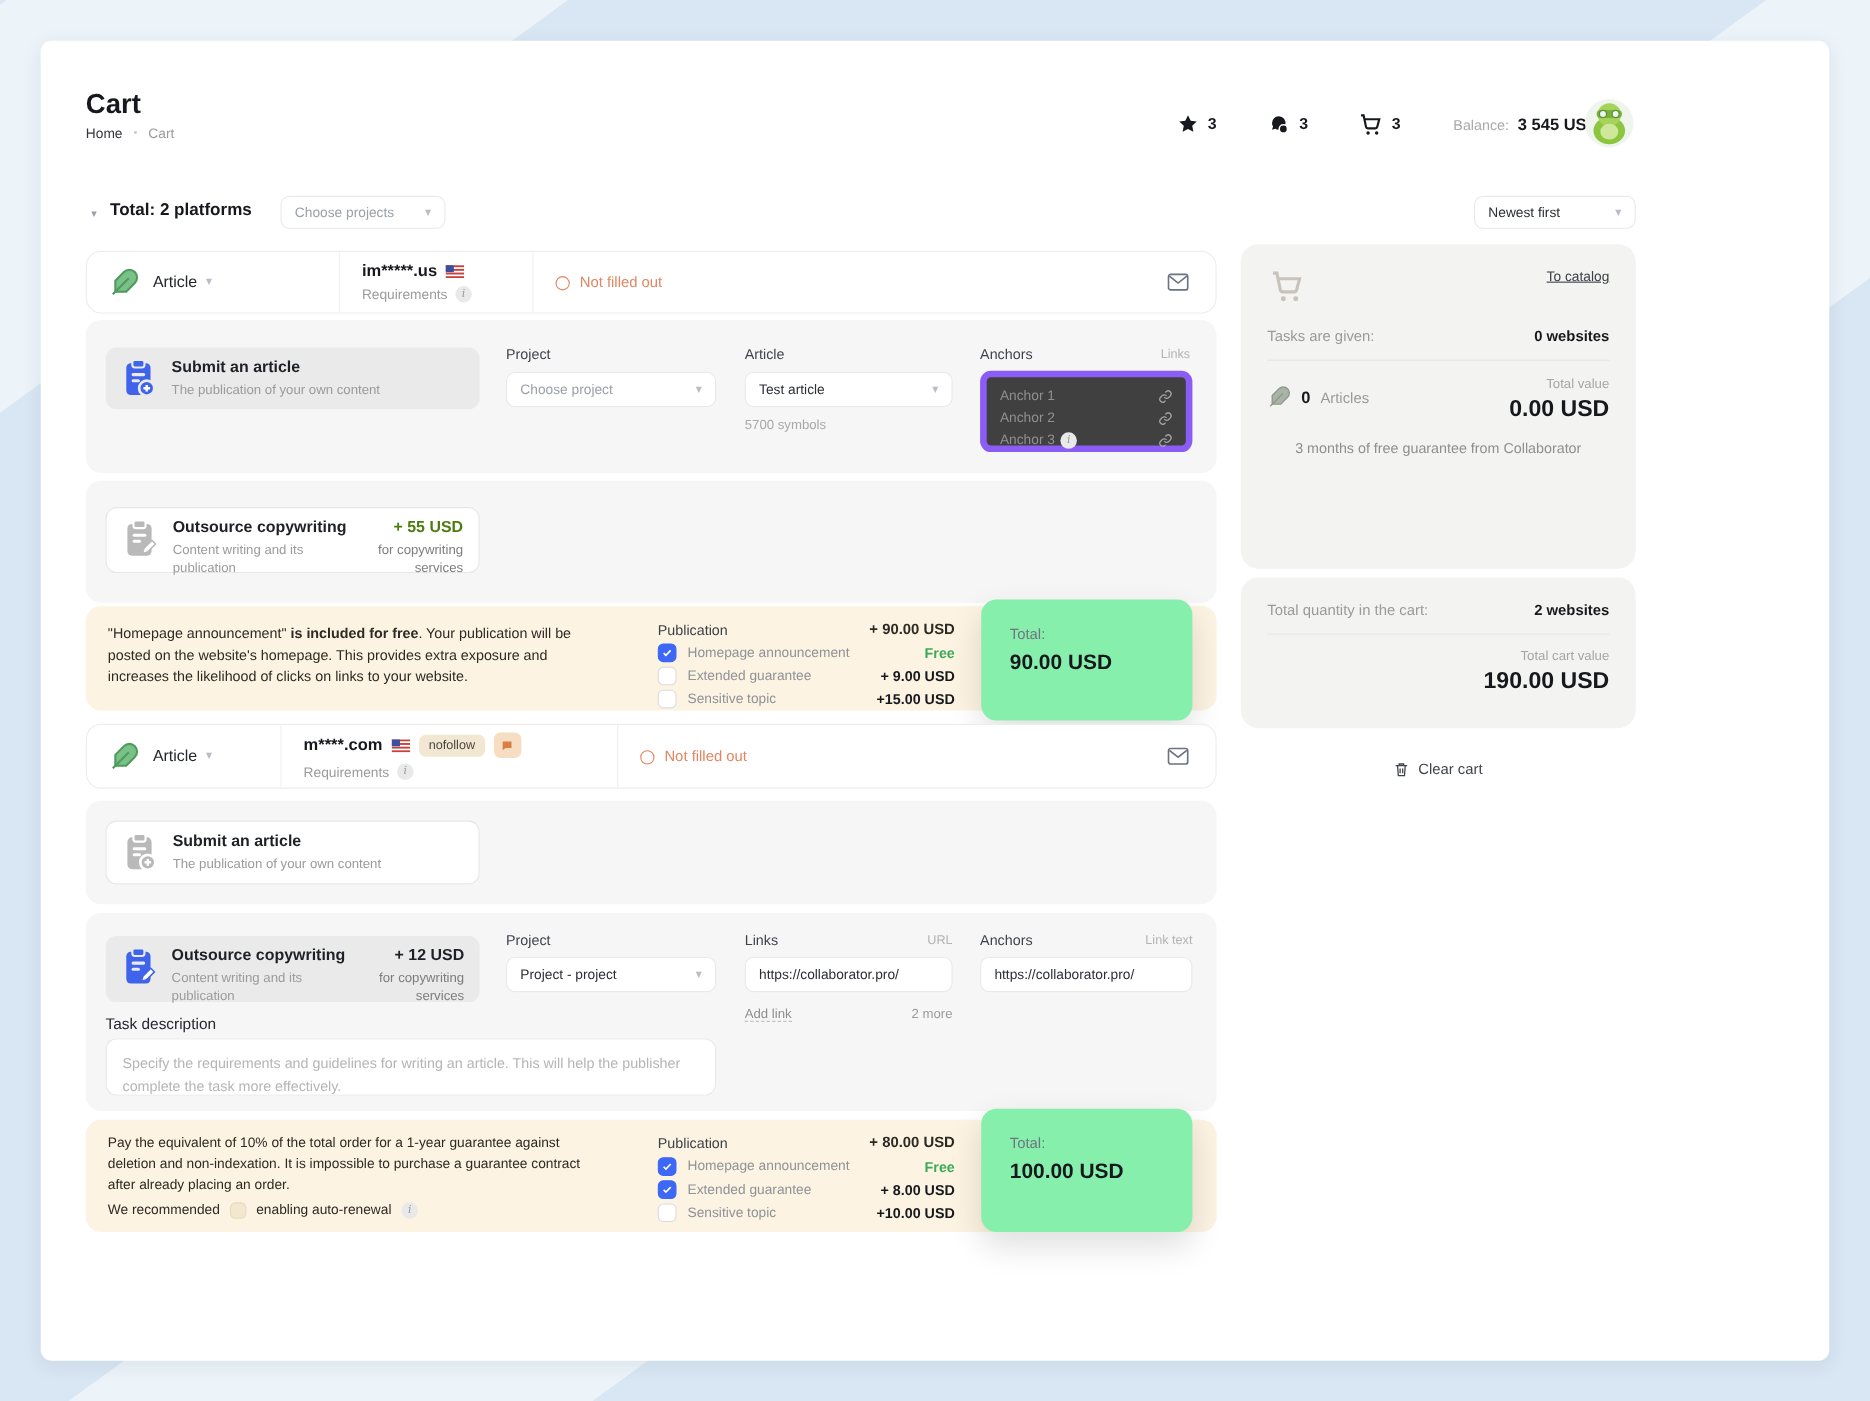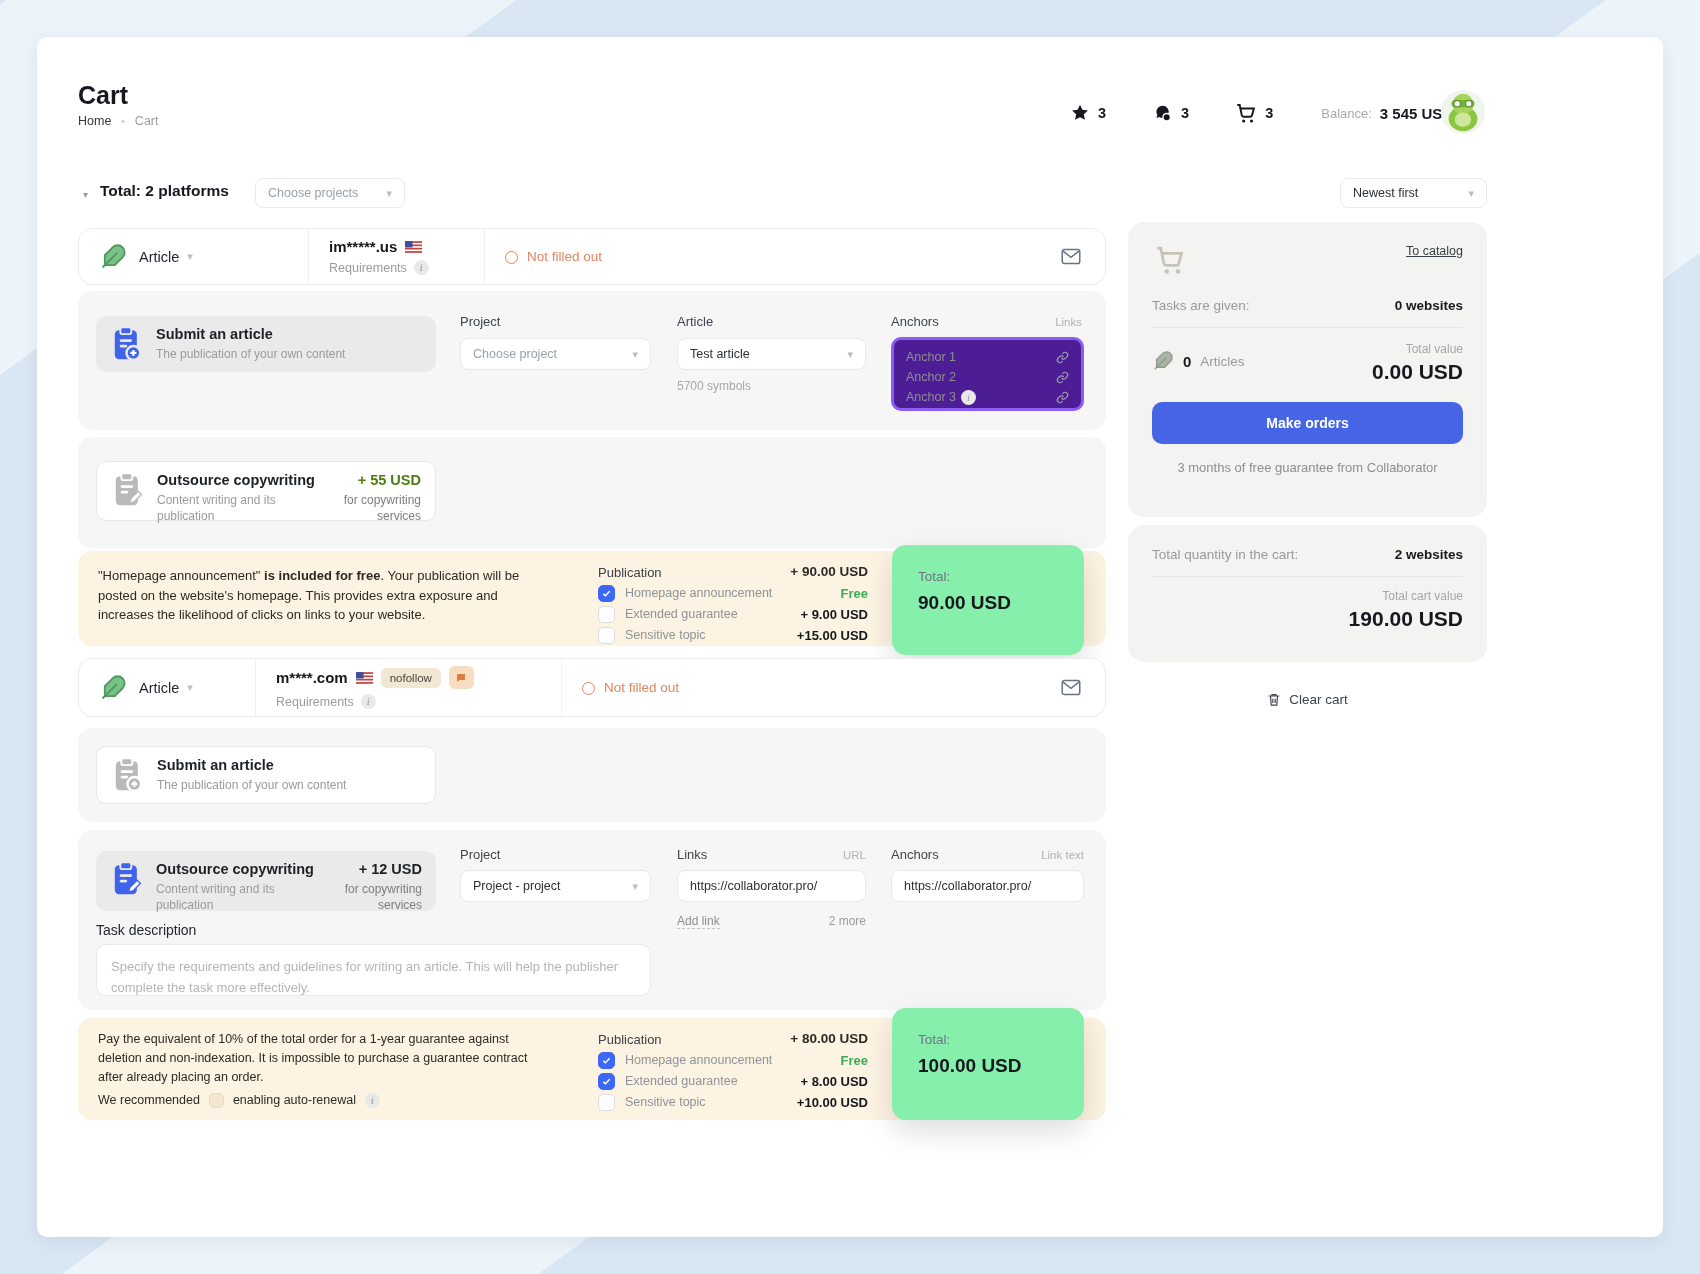--- a/index.html
+++ b/index.html
@@ -44,21 +44,21 @@
   .gray{background:#f6f6f6;border-radius:14px;}
   .notice{background:#fcf3e2;border-radius:14px;font-size:13px;color:#2d2a24;line-height:1.5;}
   .tile{position:absolute;border-radius:10px;display:flex;gap:13px;padding:10px 14px;box-sizing:border-box;align-items:flex-start;}
   .tile.on{background:#eaeaea;}
   .tile.off{background:#fff;border:1px solid #e7e7e7;}
   .tile-title{font-size:14.5px;font-weight:bold;color:#1d2025;display:flex;justify-content:space-between;gap:10px;}
   .tile-sub{font-size:12px;color:#9b9b9b;margin-top:4px;line-height:1.35;display:flex;justify-content:flex-start;gap:8px;}
   .lbl{font-size:13px;color:#3f444c;}
   .mini{font-size:11.5px;color:#b3b3b3;}
   .hint{font-size:12px;color:#a8a8a8;}
-  .anch-box{background:#4c1d95;border:3px solid #8b5cf6;border-radius:10px;padding:7px 12px;box-sizing:border-box;}
+  .anch-box{background:#404040;border:6px solid #8b5cf6;border-radius:10px;padding:7px 12px;box-sizing:border-box;}
   .anch-row{display:flex;align-items:center;justify-content:space-between;height:20px;font-size:12.5px;color:#8f8f8f;}
   .inp{background:#fff;border:1px solid #e9e9e9;border-radius:8px;height:32px;box-sizing:border-box;
        font-size:12.5px;color:#2b2f36;padding:0 12px;width:100%;font-family:"Liberation Sans",sans-serif;outline:none;}
   .cb{width:17px;height:17px;border-radius:5px;background:#fff;border:1px solid #dcdcdc;display:inline-flex;
       align-items:center;justify-content:center;box-sizing:border-box;flex:none;}
   .cb.on{background:#3d68f5;border-color:#3d68f5;}
   .cb.tan{background:#f3e7d0;border-color:#e8dabc;width:15px;height:15px;}
   .opt-row{display:flex;align-items:center;gap:10px;height:21px;}
   .opt-label{font-size:12.5px;color:#8f9399;flex:1;}
   .price{font-size:13px;font-weight:bold;color:#16181d;white-space:nowrap;}
@@ -505,21 +505,20 @@
             <line x1="15.5" y1="8.5" x2="3" y2="21" stroke="#8f9a8e" stroke-width="1.4"></line>
           </svg>
         <span style="font-size:15px;font-weight:bold;">0</span>
         <span class="muted">Articles</span>
       </span>
       <span>
         <div class="tv-lbl">Total value</div>
         <div class="tv-val">0.00 USD</div>
       </span>
     </div>
-    <div class="btn" style="margin-top:18px;">Make orders</div>
     <div class="note" style="margin-top:16px;">3 months of free guarantee from Collaborator</div>
   </div>
 
   <div class="side-card" style="left:1091px;top:488px;width:359px;height:137px;">
     <div class="row-sb">
       <span class="muted">Total quantity in the cart:</span>
       <span class="sb-bold">2 websites</span>
     </div>
     <div class="hr" style="margin-top:14px;"></div>
     <div style="margin-top:12px;">

